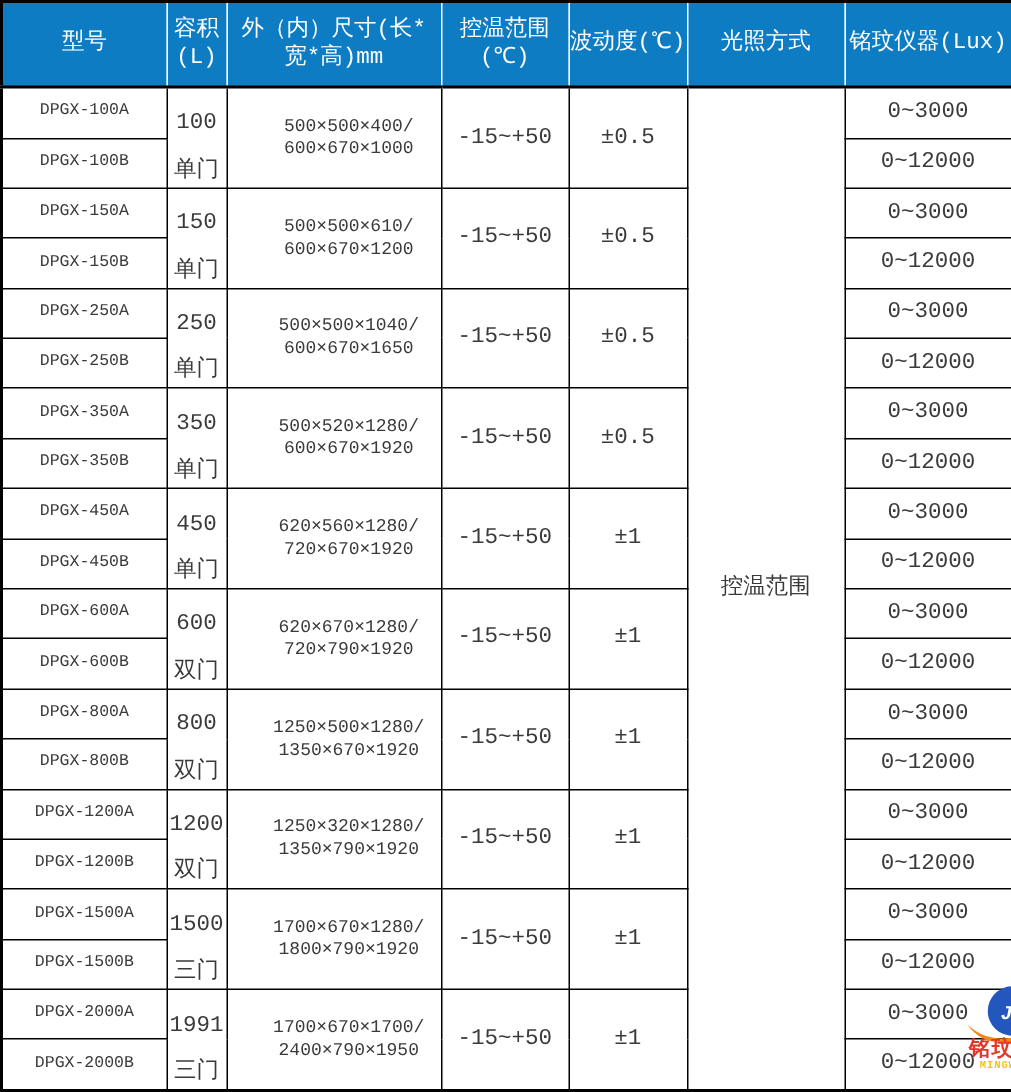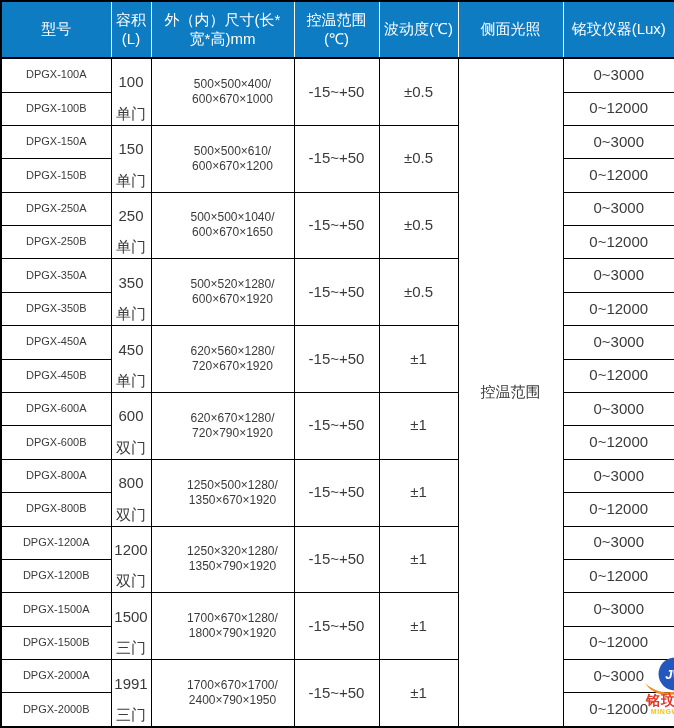--- a/index.html
+++ b/index.html
@@ -2,21 +2,21 @@
 <html><head>
 <meta charset="utf-8">
 <style>
   * { box-sizing: border-box; margin: 0; padding: 0; }
   html, body { background: #ffffff; }
   .page {
     position: relative;
     width: 674px;
     height: 728px;
     background: #ffffff;
-    font-family: Liberation Sans, sans-serif;
+    font-family: Liberation Mono, monospace;
     overflow: hidden;
   }
   table.spec {
     border-collapse: collapse;
     table-layout: fixed;
     width: 674px;
     height: 728px;
     border: 2px solid #000000;
   }
   thead tr { height: 57px; }
@@ -97,21 +97,21 @@
         </th>
         <th>
           <div>外（内）尺寸(长*</div>
           <div>宽*高)mm</div>
         </th>
         <th>
           <div>控温范围</div>
           <div>(℃)</div>
         </th>
         <th>波动度(℃)</th>
-        <th>侧面光照</th>
+        <th>光照方式</th>
         <th>铭玟仪器(Lux)</th>
       </tr>
     </thead>
     <tbody id="spec-body">
     <tr>
       <td class="model-cell">DPGX-100A</td>
       <td class="capacity-cell" rowspan="2">
         <div>100</div>
         <div>单门</div>
       </td>

